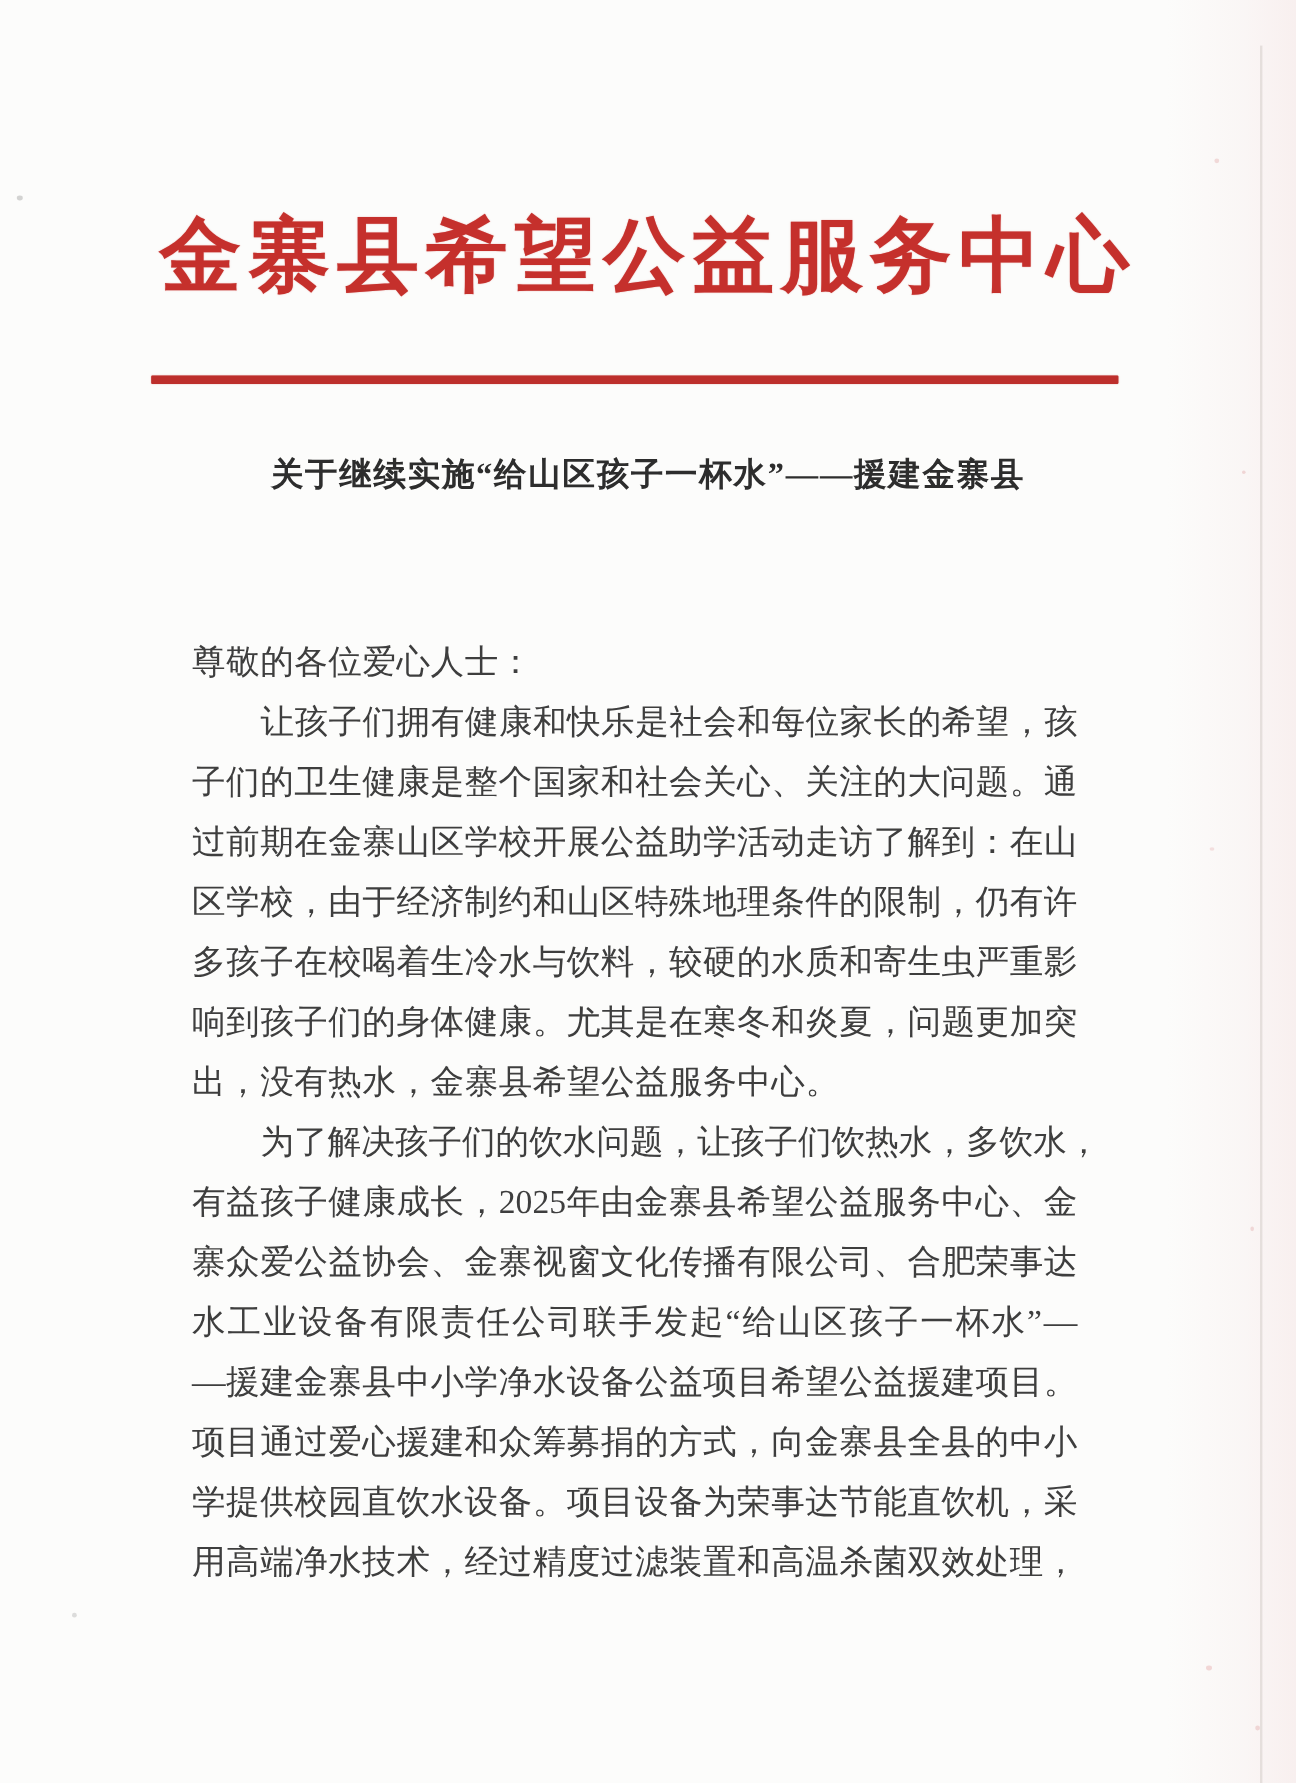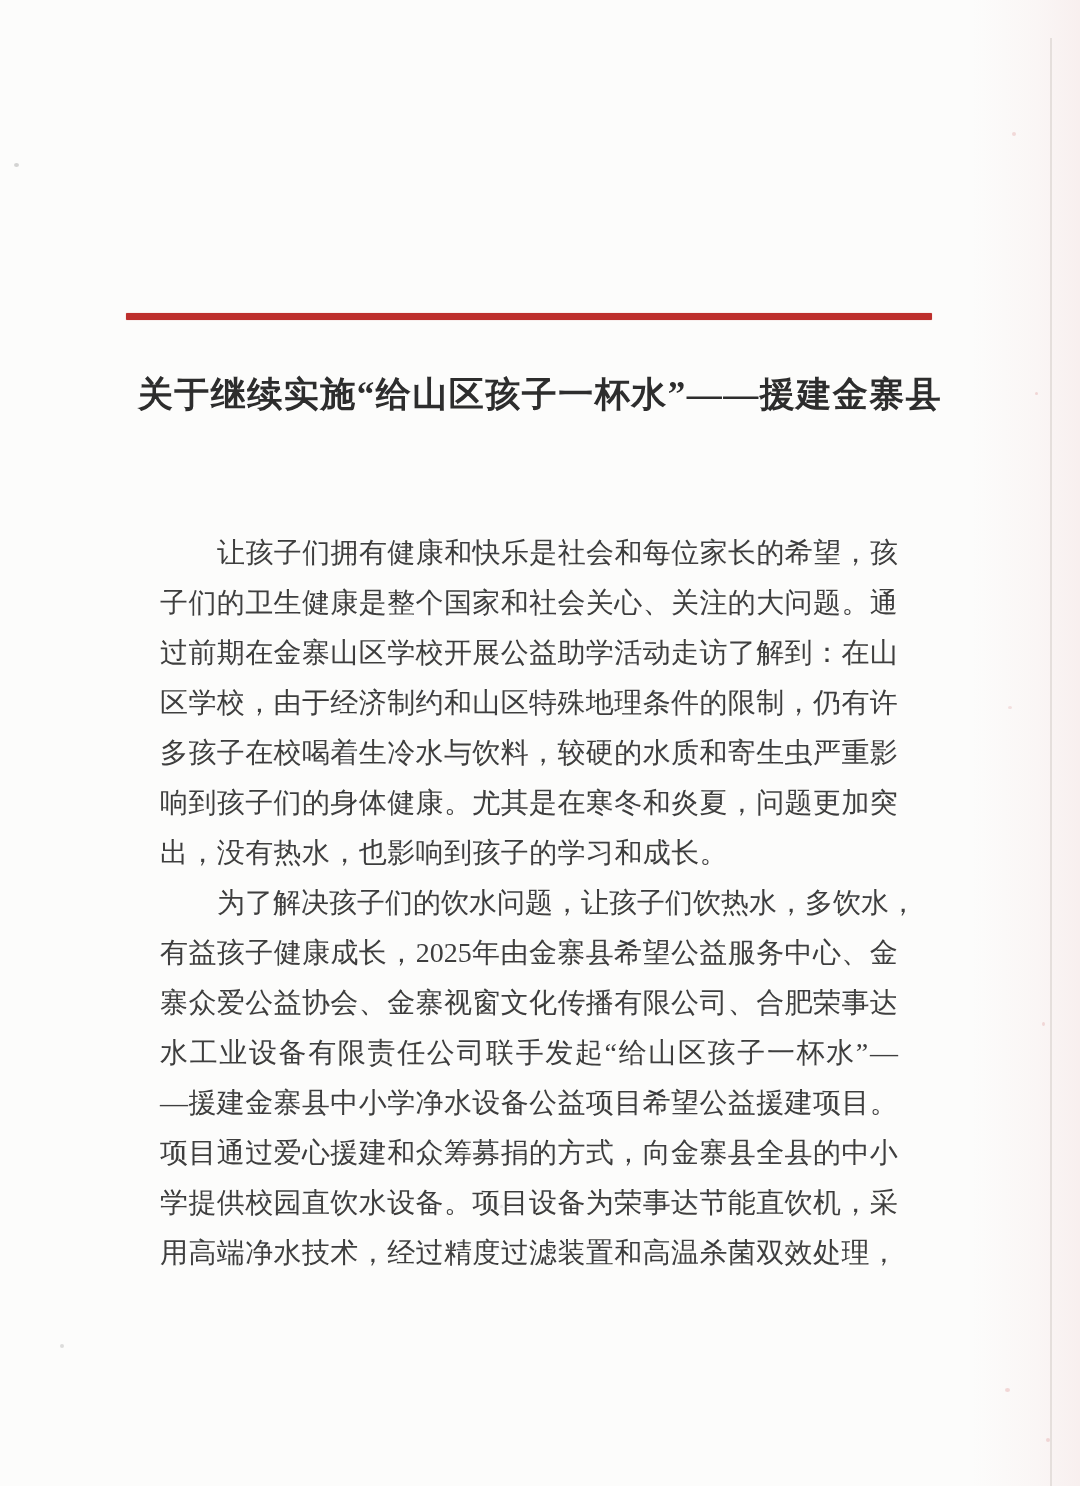--- a/index.html
+++ b/index.html
@@ -44,21 +44,21 @@
   }
   
   .doc-title{
     position:absolute;
     top:370px; left:0; right:0;
     text-align:center;
     color:#2d2d2d;
     font-weight:bold;
   }
   .doc-title .tline{
-    font-size:35px;
+    font-size:27px;
     line-height:50px;
     letter-spacing:1.5px;
     white-space:nowrap;
   }
   
   .doc-body{
     position:absolute;
     top:528px; left:160px;
     width:738px;
     color:#3e3e3e;
@@ -95,28 +95,30 @@
   .s6{left:1042px;top:1022px;width:3px;height:4px;background:rgba(225,170,170,0.4);}
   .s7{left:1005px;top:1388px;width:5px;height:4px;background:rgba(230,172,172,0.45);}
   .s8{left:1046px;top:1438px;width:4px;height:4px;background:rgba(226,168,168,0.4);}
   .s9{left:500px;top:1205px;width:3px;height:3px;background:rgba(170,170,170,0.3);}
 </style>
 </head>
 <body>
 
 <div class="page">
 
+  <h1 class="letterhead-title">金寨县希望公益服务中心</h1>
 
   <div class="red-rule"></div>
 
   <div class="doc-title">
     <div class="tline">关于继续实施“给山区孩子一杯水”——援建金寨县</div>
   </div>
 
   <div class="doc-body">
+      <div class="bline">尊敬的各位爱心人士：</div>
       <div class="bline ind just">
         <span>让</span>
         <span>孩</span>
         <span>子</span>
         <span>们</span>
         <span>拥</span>
         <span>有</span>
         <span>健</span>
         <span>康</span>
         <span>和</span>
@@ -269,21 +271,21 @@
         <span>和</span>
         <span>炎</span>
         <span>夏</span>
         <span>，</span>
         <span>问</span>
         <span>题</span>
         <span>更</span>
         <span>加</span>
         <span>突</span>
       </div>
-      <div class="bline">出，没有热水，也影响到孩子的学习和成长。</div>
+      <div class="bline">出，没有热水，金寨县希望公益服务中心。</div>
       <div class="bline ind just">
         <span>为</span>
         <span>了</span>
         <span>解</span>
         <span>决</span>
         <span>孩</span>
         <span>子</span>
         <span>们</span>
         <span>的</span>
         <span>饮</span>

